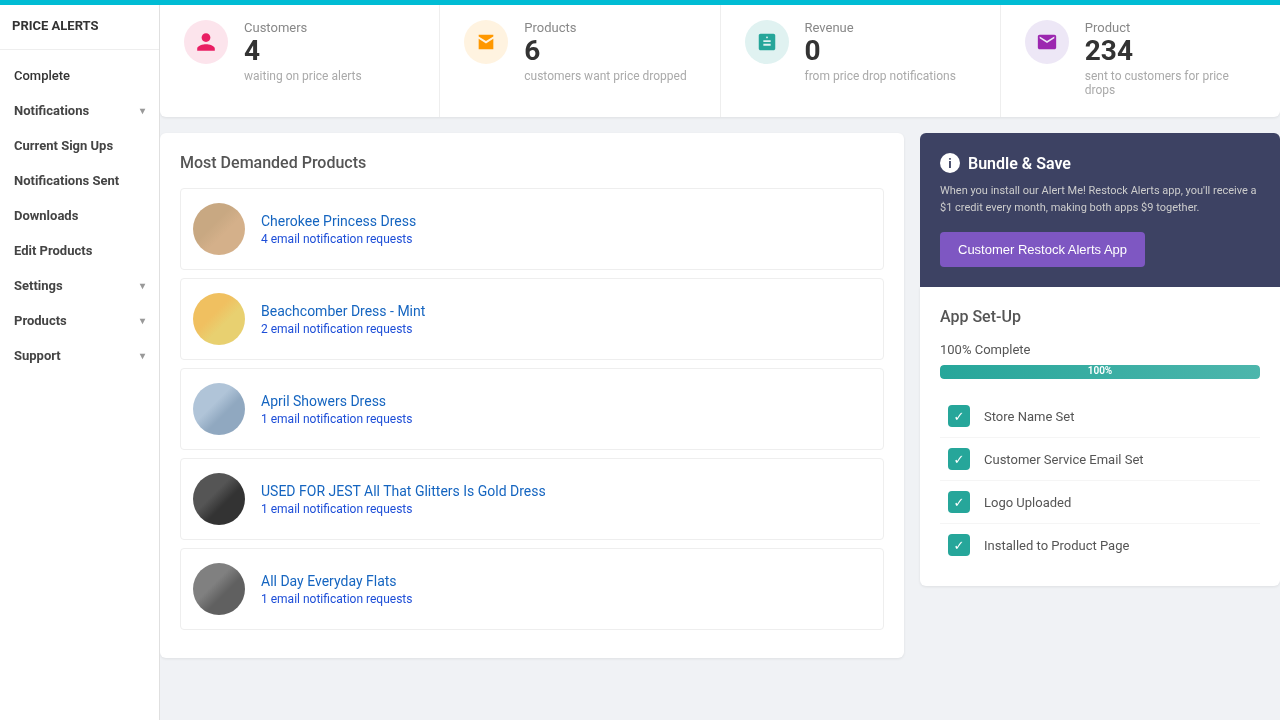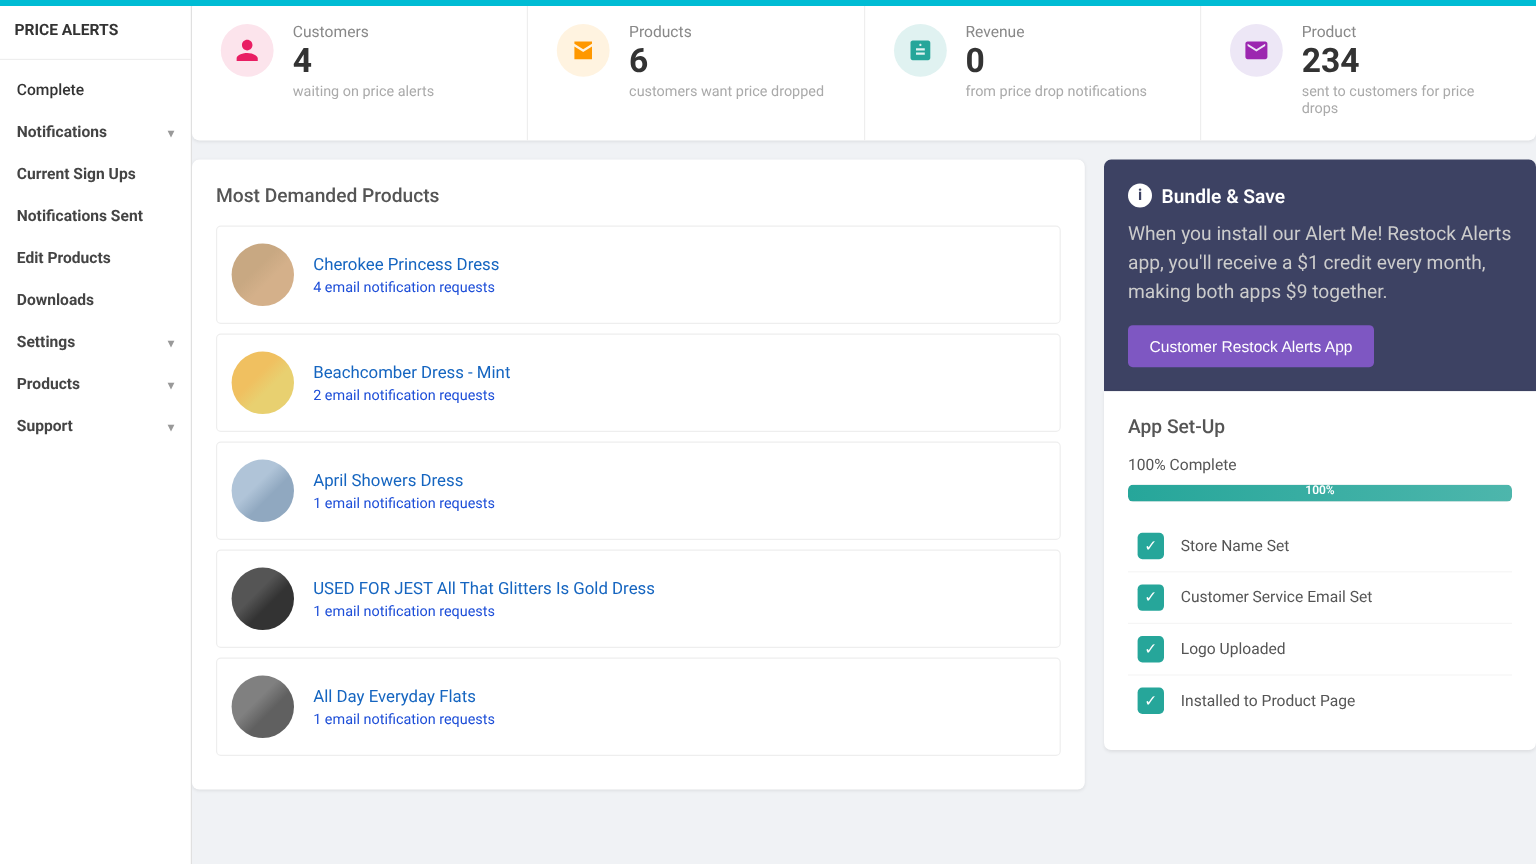--- a/index.html
+++ b/index.html
@@ -181,21 +181,21 @@
       border-radius: 50%;
       display: flex;
       align-items: center;
       justify-content: center;
       color: #3d4263;
       font-weight: bold;
       font-size: 13px;
       flex-shrink: 0;
     }
     .bundle-desc {
-      font-size: 16px;
+      font-size: 11px;
       color: #ccc;
       line-height: 1.5;
       margin-bottom: 16px;
     }
     .bundle-btn {
       background: #7e57c2;
       color: #fff;
       border: none;
       padding: 10px 18px;
       border-radius: 4px;
@@ -277,24 +277,24 @@
     <span>Notifications</span>
     <span class="sidebar-chevron">▾</span>
   </div>
   <div class="sidebar-item">
     <span>Current Sign Ups</span>
   </div>
   <div class="sidebar-item">
     <span>Notifications Sent</span>
   </div>
   <div class="sidebar-item">
+    <span>Downloads</span>
+  </div>
+  <div class="sidebar-item">
     <span>Edit Products</span>
-  </div>
-  <div class="sidebar-item">
-    <span>Downloads</span>
   </div>
   <div class="sidebar-item">
     <span>Settings</span>
     <span class="sidebar-chevron">▾</span>
   </div>
   <div class="sidebar-item">
     <span>Products</span>
     <span class="sidebar-chevron">▾</span>
   </div>
   <div class="sidebar-item">

